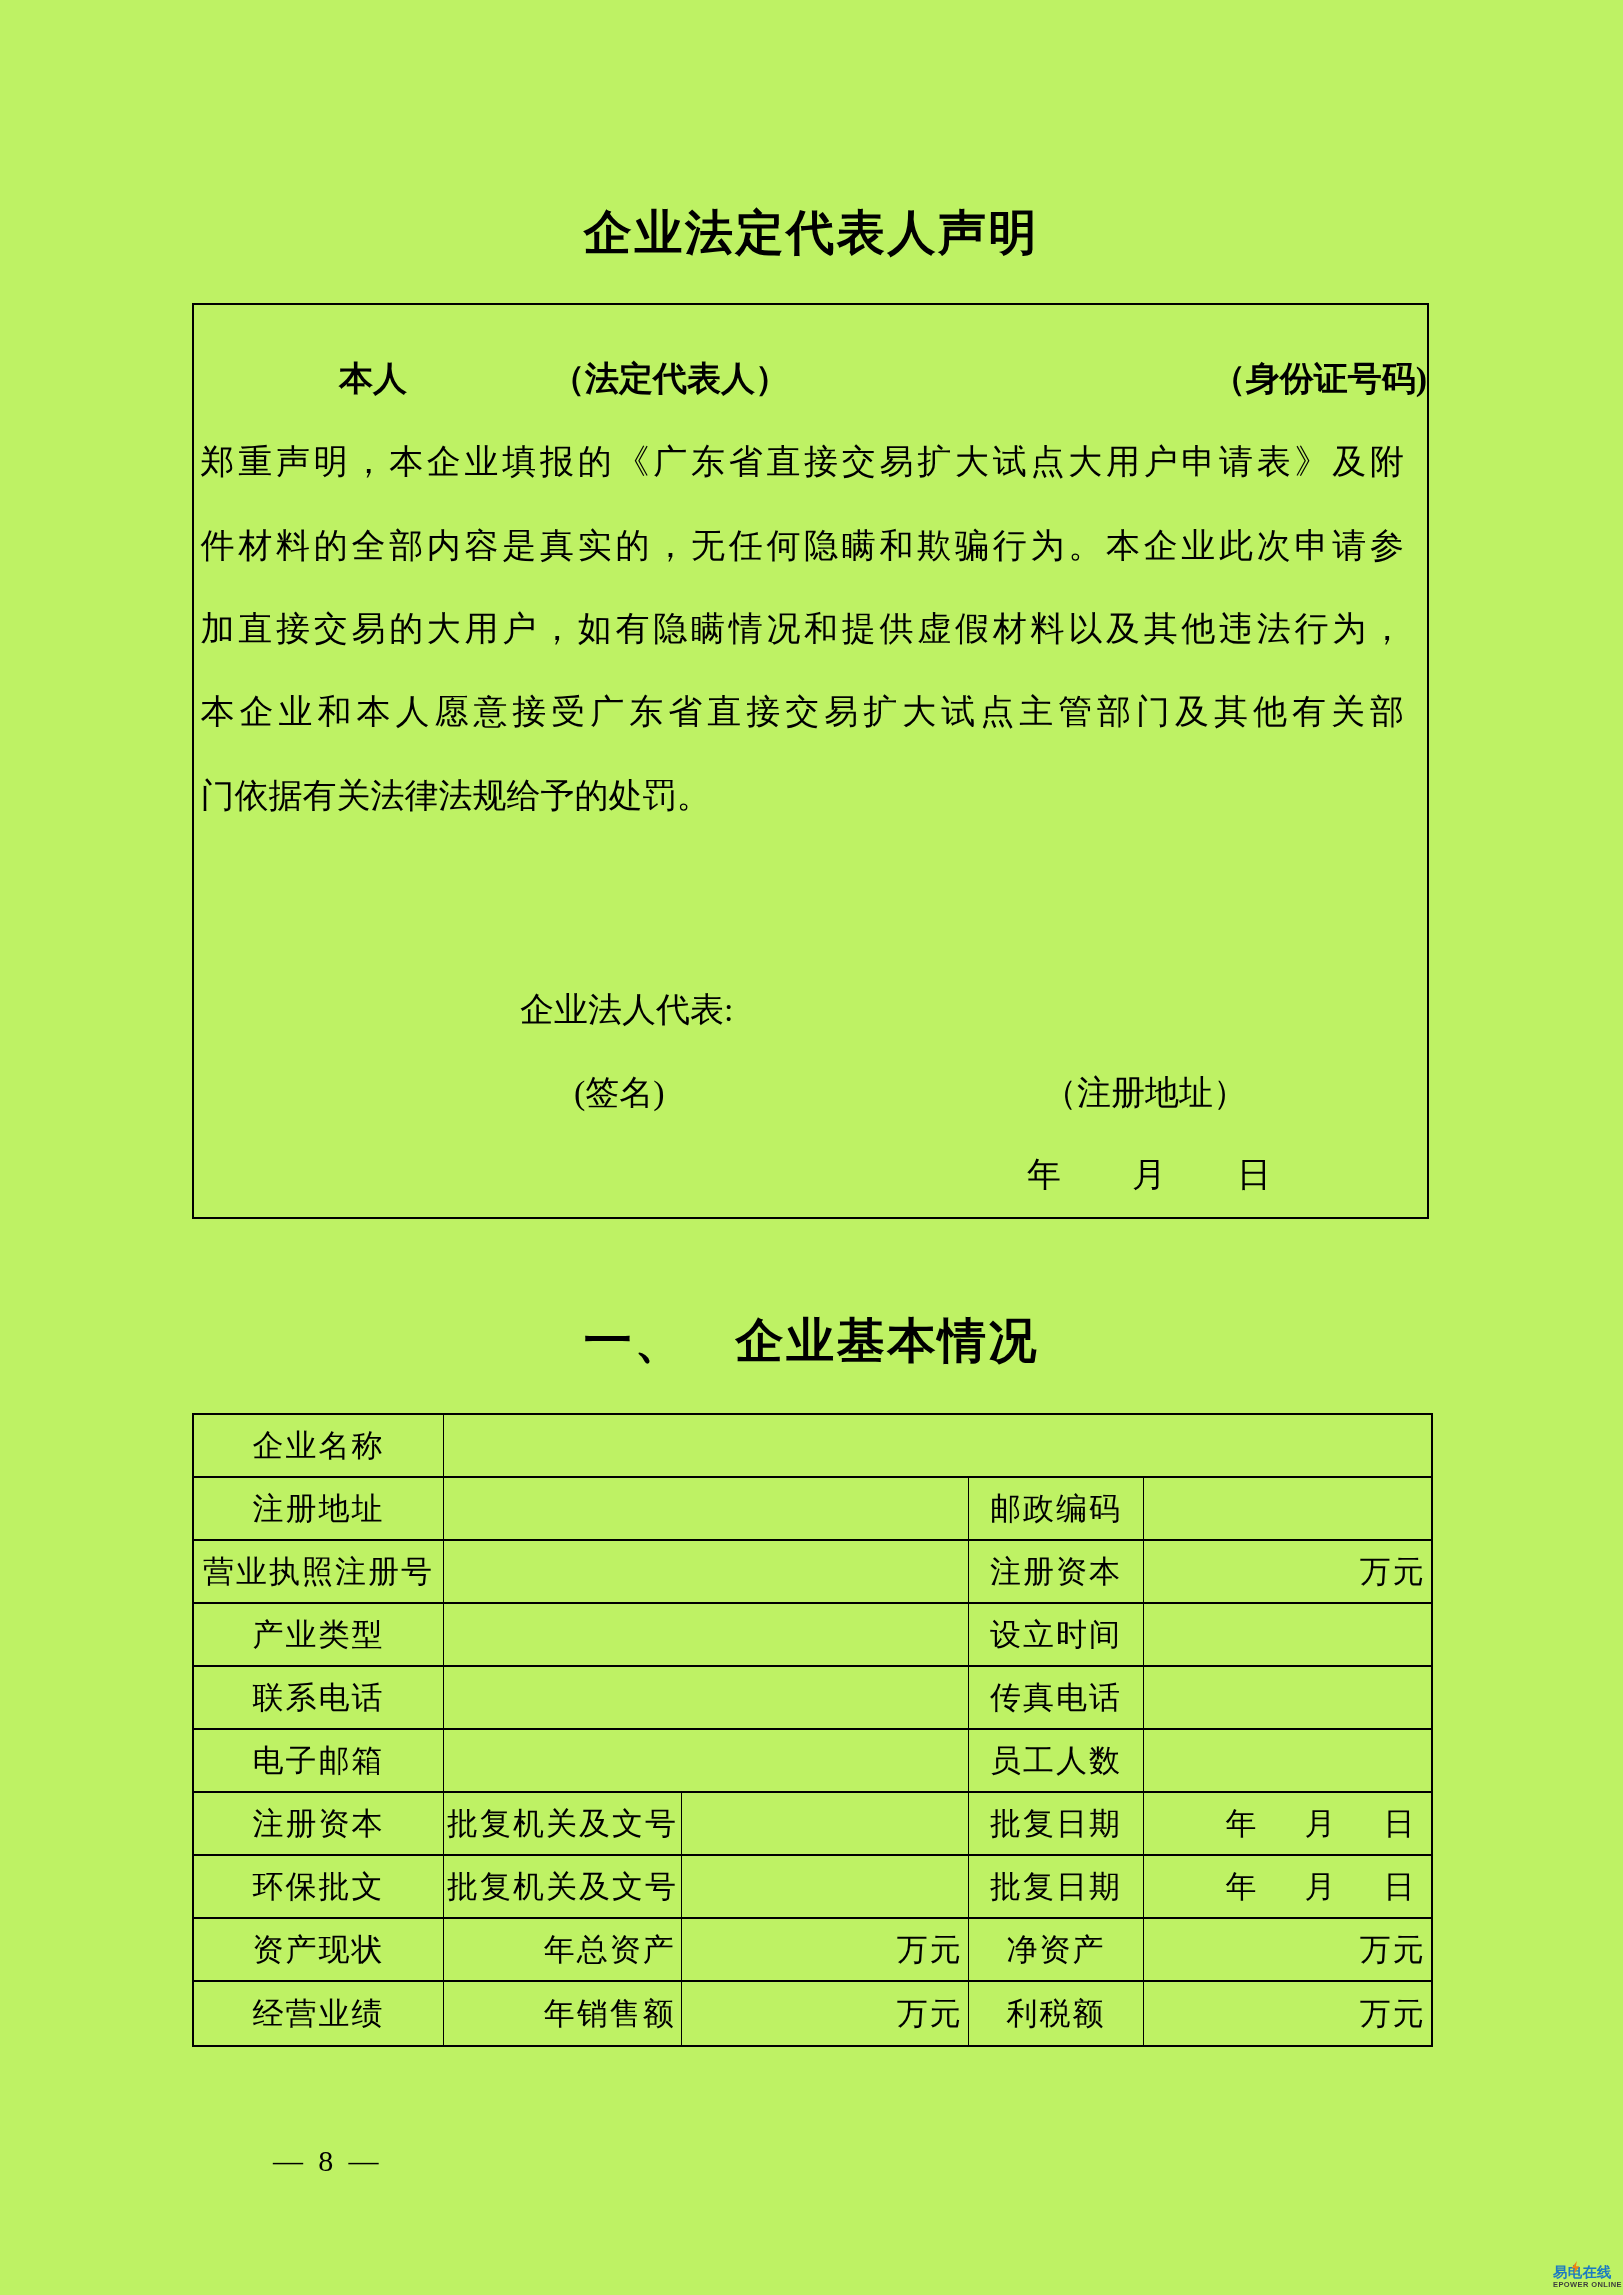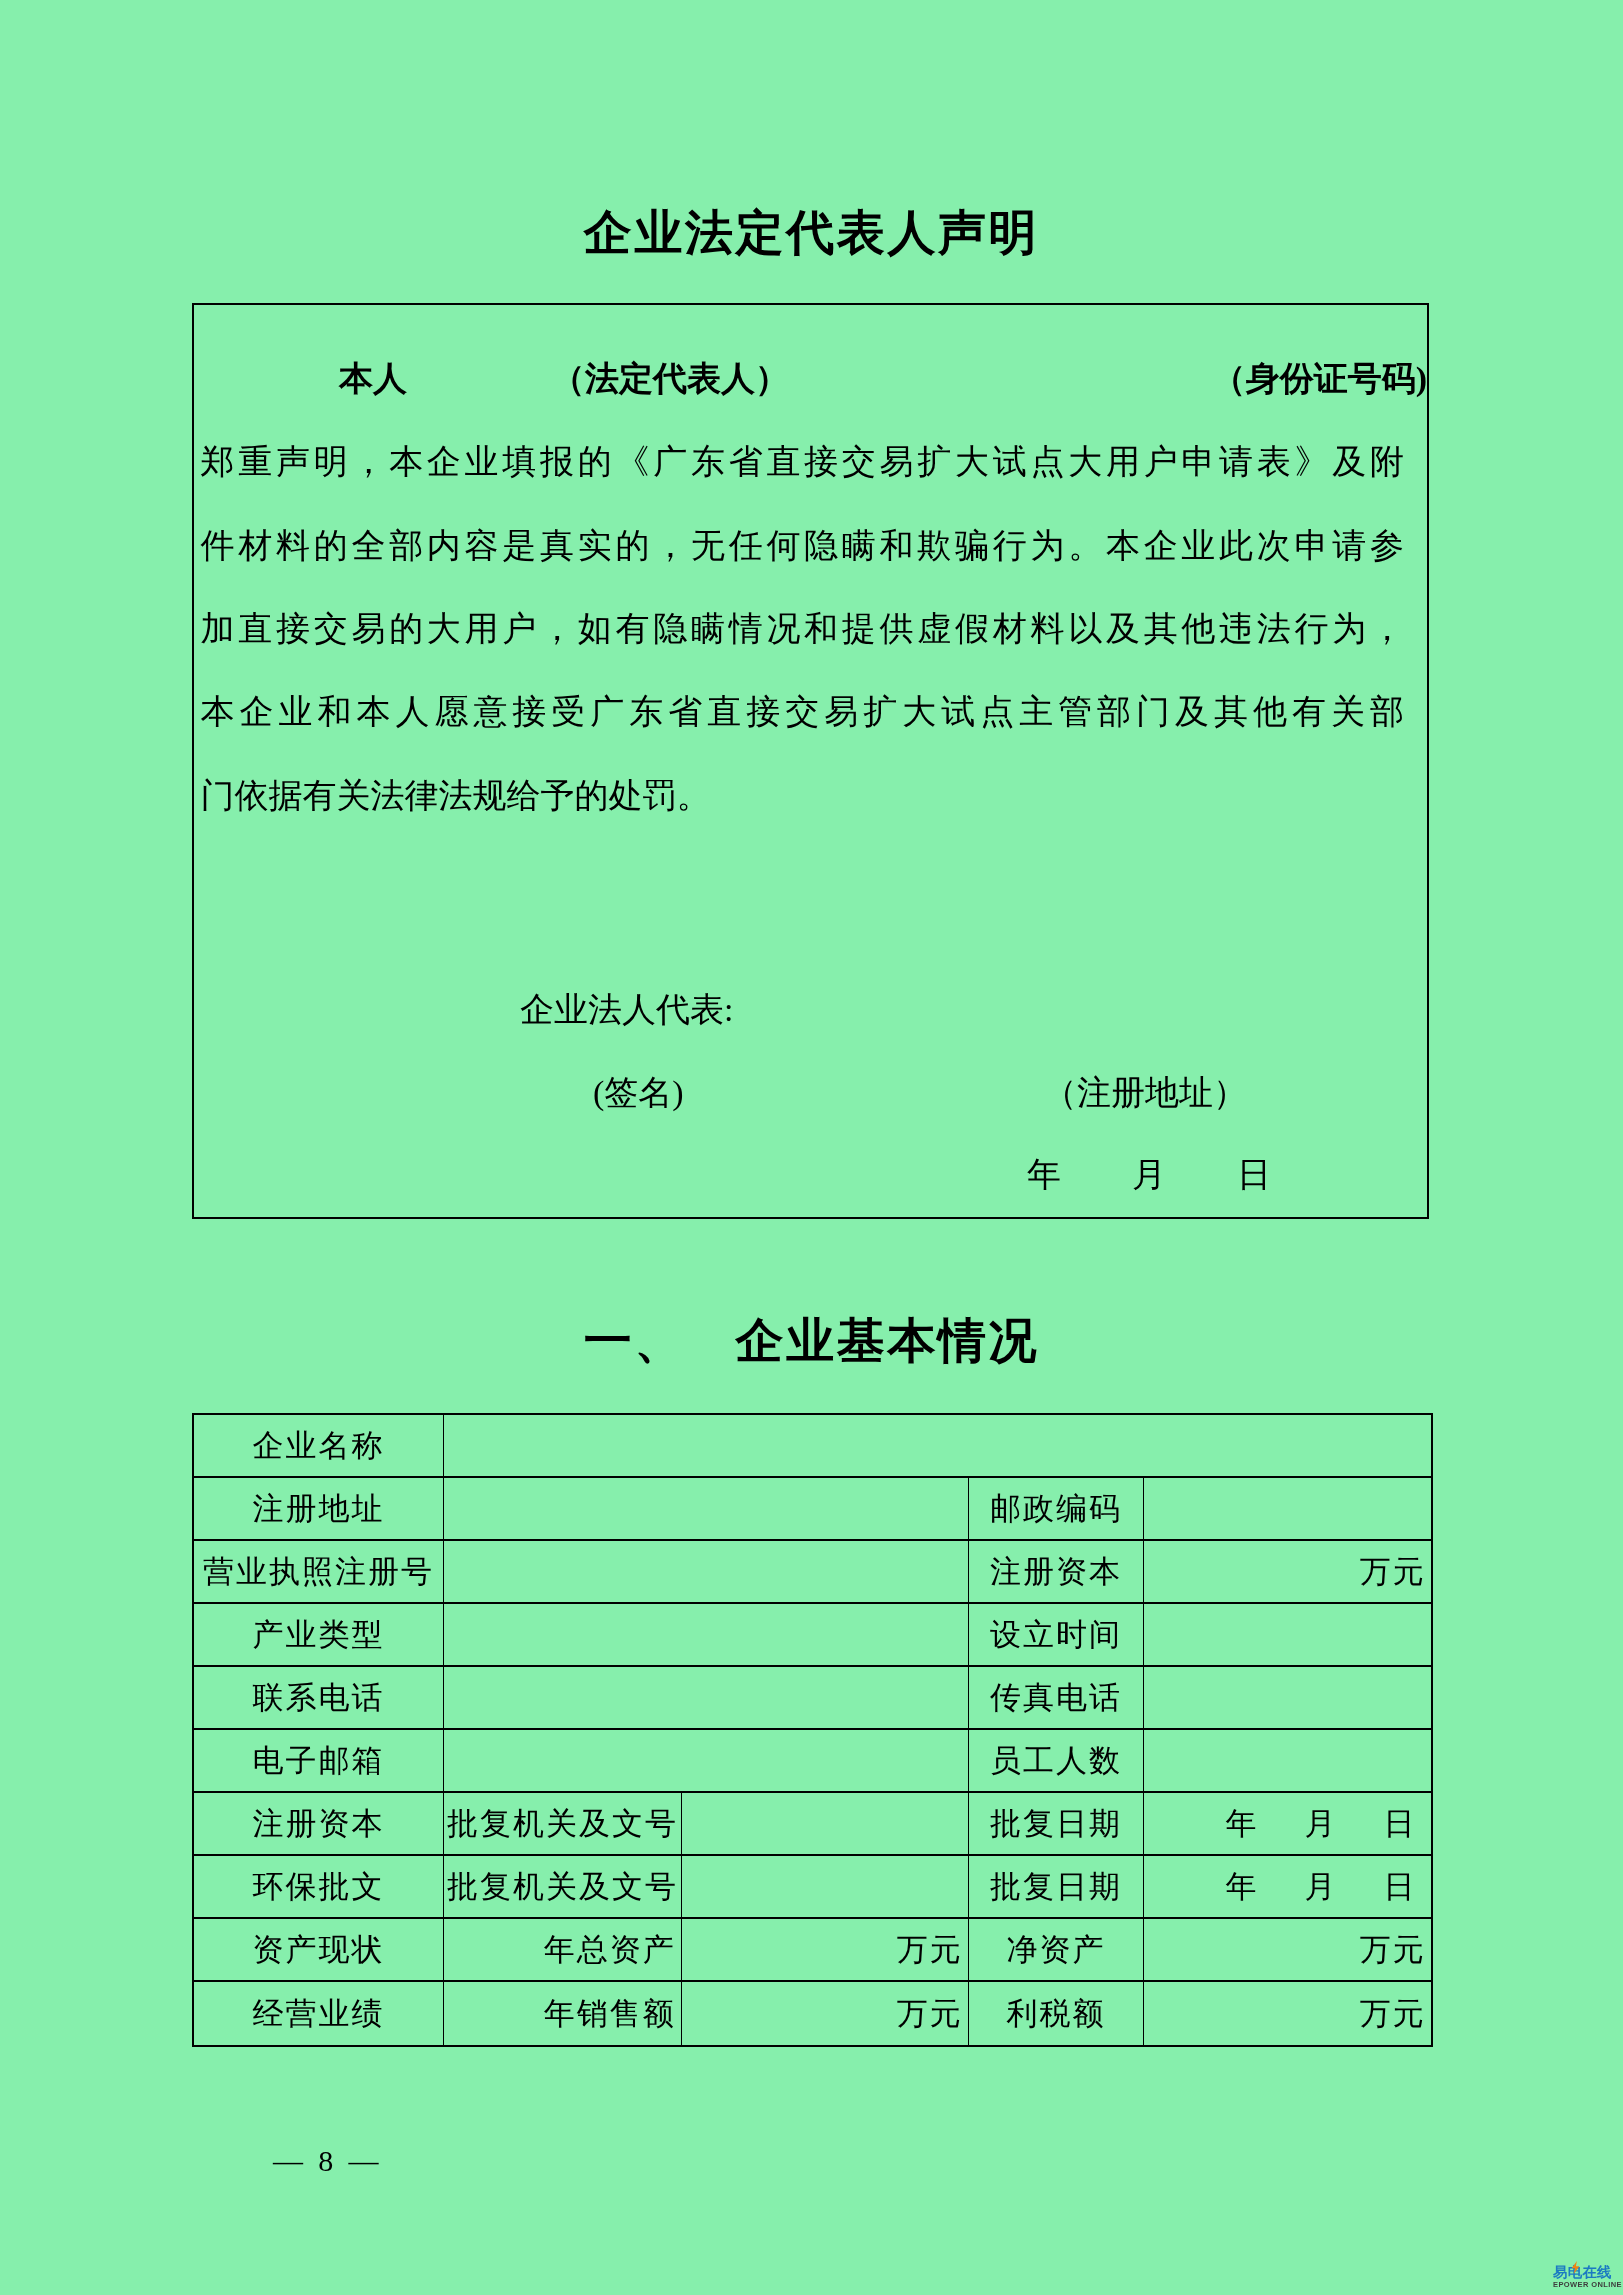--- a/index.html
+++ b/index.html
@@ -1,19 +1,19 @@
 <!DOCTYPE html>
 <html style="font-size:10.5px"><head>
 <meta charset="utf-8">
 <style>
   html,body{margin:0;padding:0;background:#e8e8e8;}
   .page{
     position:relative;
     width:1623px;height:2295px;
-    background:#86efac;
+    background:#bef264;
     font-family:"Liberation Serif","DejaVu Serif",serif;
     color:#000;
     overflow:hidden;
   }
   
   .doc-title{
     position:absolute;top:204px;left:0;width:100%;
     text-align:center;font-size:48px;font-weight:bold;
     letter-spacing:2.6px;line-height:1.2;margin:0;
   }
@@ -39,21 +39,21 @@
   }
   .body-line.just{
     white-space:normal;
     text-align:justify;
     text-align-last:justify;
     text-justify:inter-character;
   }
   .bl0{top:137px;} .bl1{top:221px;} .bl2{top:304px;} .bl3{top:387px;} .bl4{top:471px;}
   .sig-rep{position:absolute;left:326px;top:685px;}
   .sig-row{position:absolute;top:768px;left:0;width:100%;height:42px;}
-  .sig-row .sign{position:absolute;left:399px;}
+  .sig-row .sign{position:absolute;left:380px;}
   .sig-row .seal{position:absolute;left:849px;}
   .sig-date{
     position:absolute;top:850px;left:833px;
     display:flex;gap:71px;
   }
   
   .info-table{
     position:absolute;left:192px;top:1413px;
     display:grid;
     grid-template-columns:250px 238px 287px 175px 287px;

